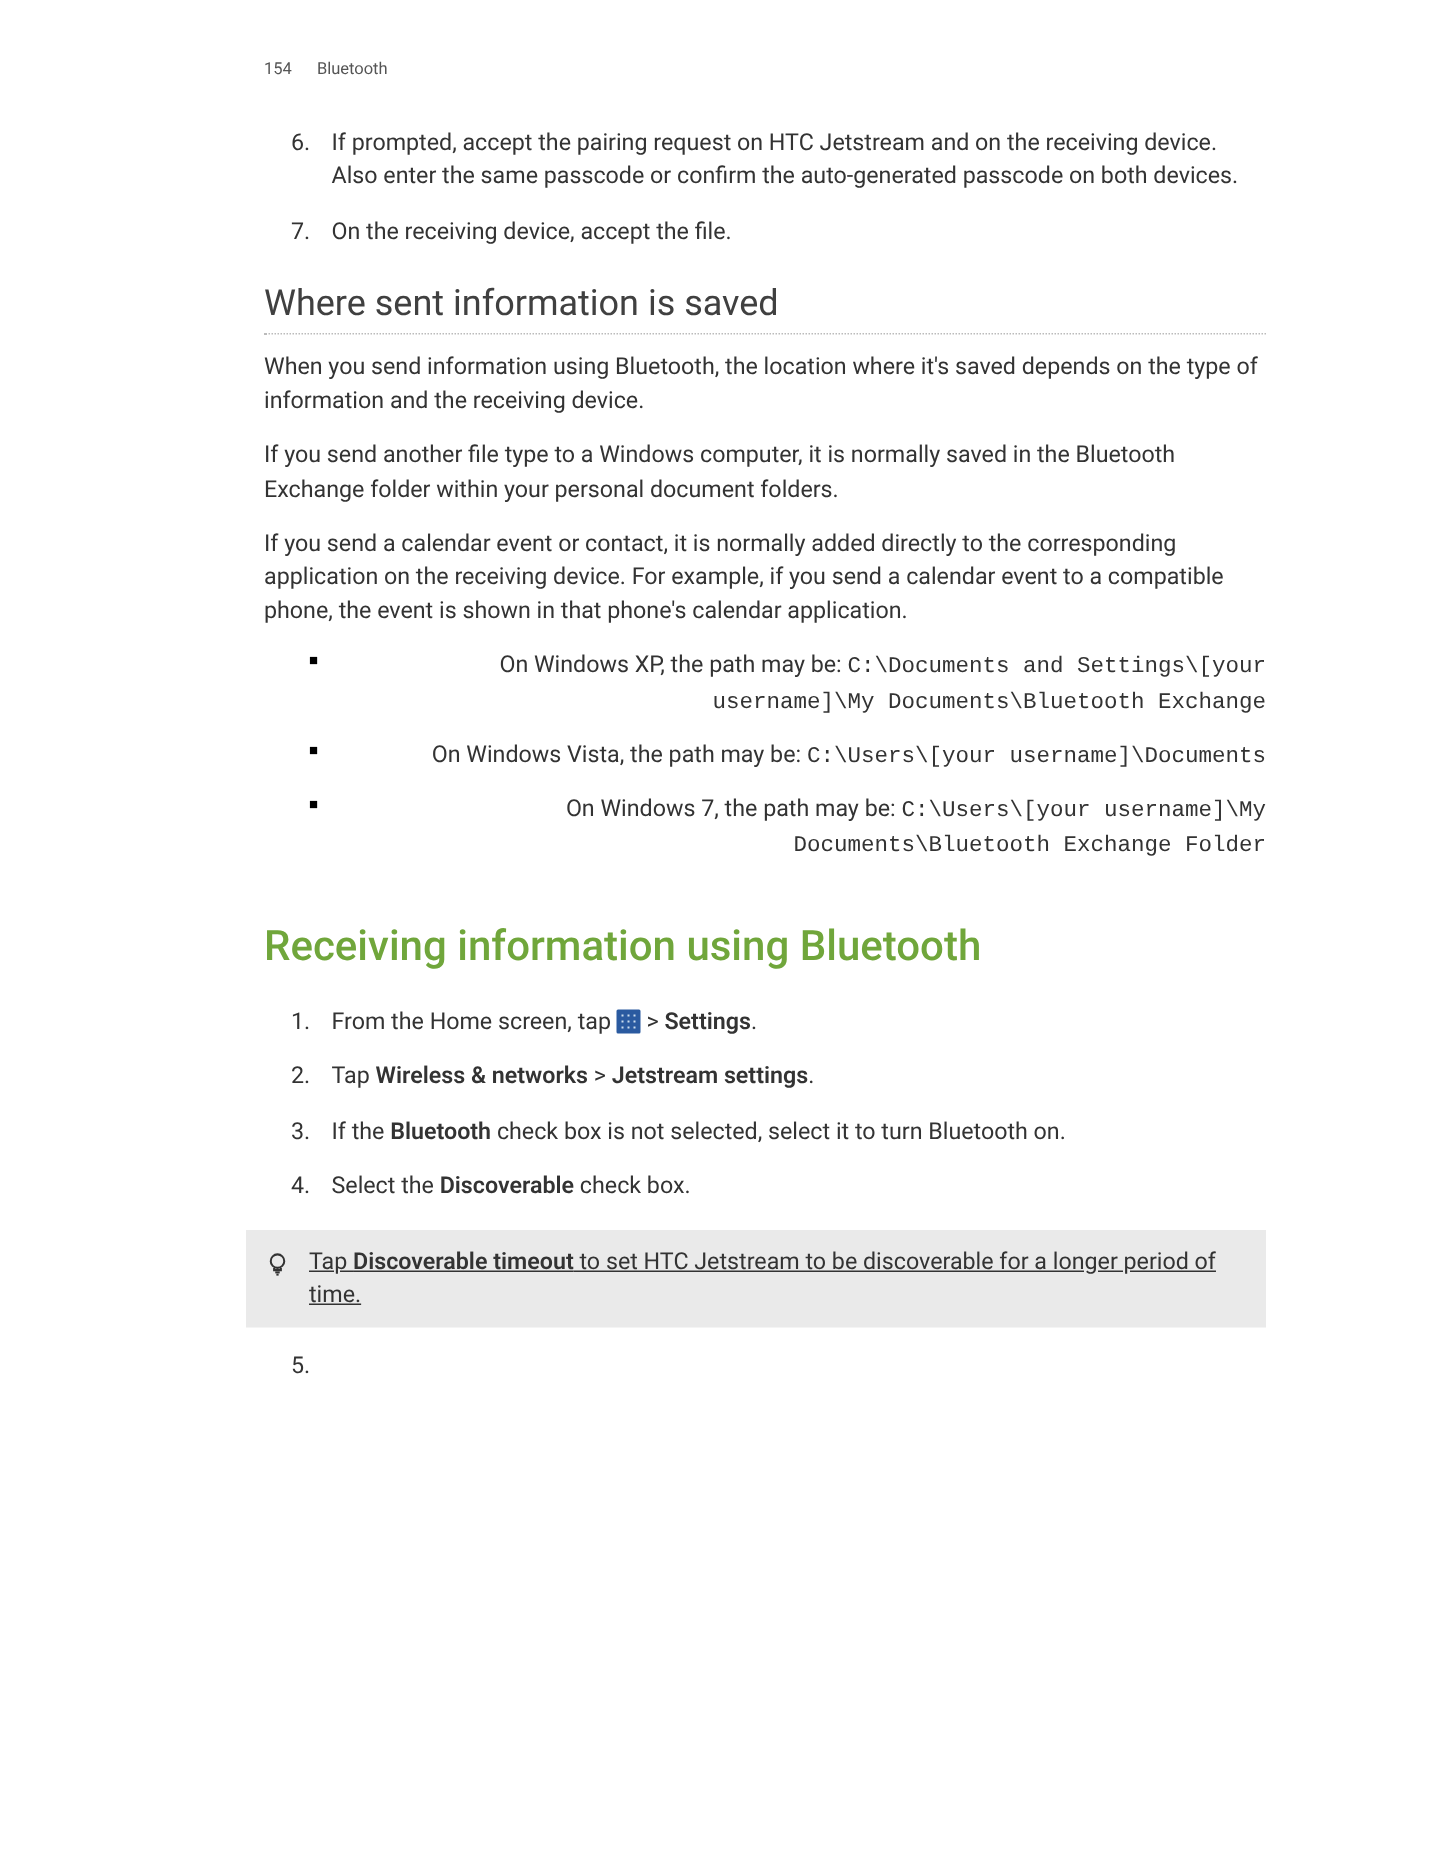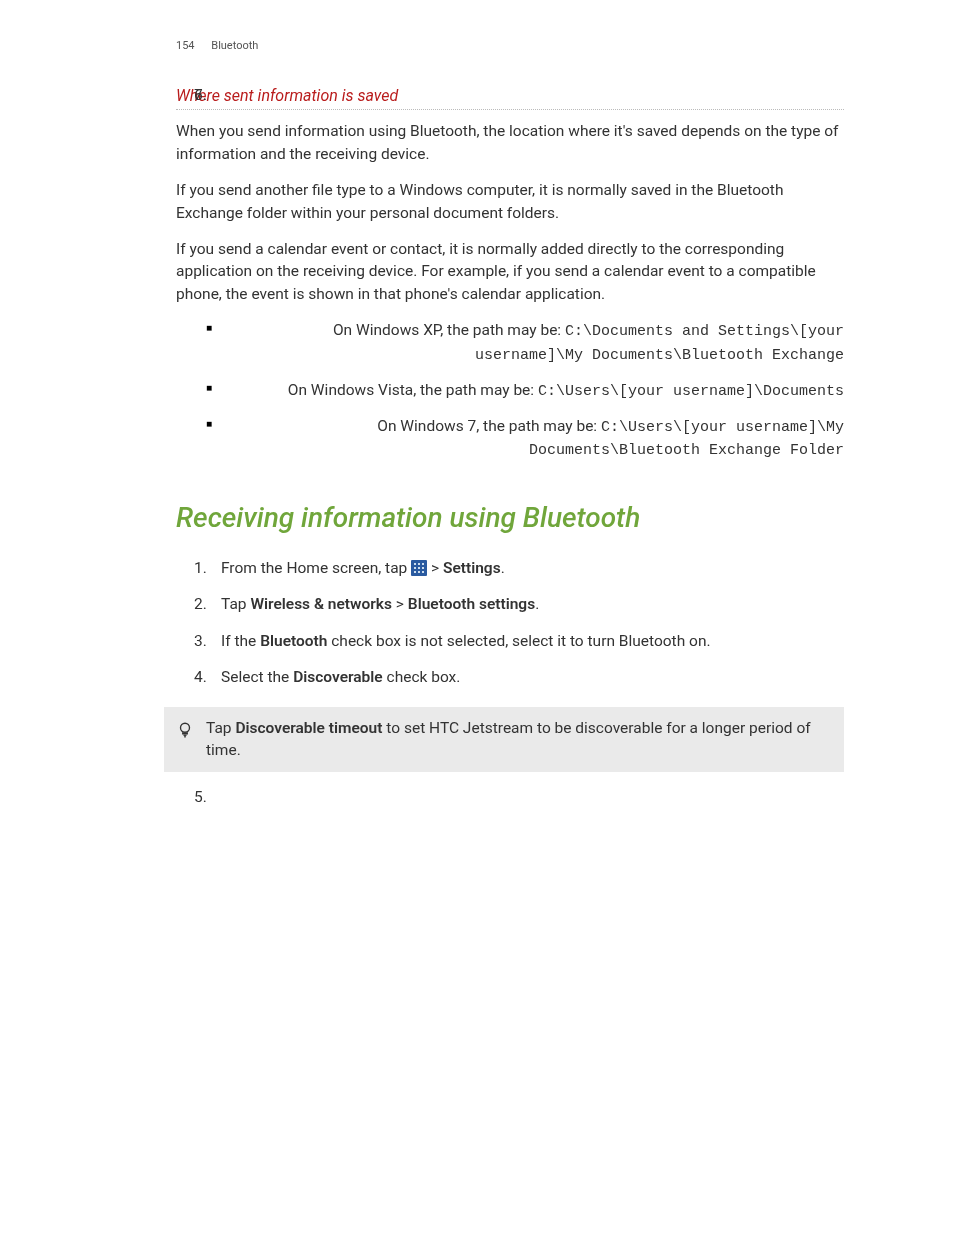--- a/index.html
+++ b/index.html
@@ -35,27 +35,26 @@
     padding-left: 45px;
     margin-bottom: 14px;
   }
   ol.numbered > li .num {
     position: absolute;
     left: 18px;
     top: 0;
     font-weight: 400;
   }
   .section-sub {
-    color: #b91c1c;
-    font-size: 16px;
+    color: #404040;
+    font-size: 24px;
     font-weight: 400;
     padding-bottom: 2px;
     border-bottom: 1px dotted #bbb;
     margin: 20px 0 10px 0;
-    font-style: italic;
   }
   p { margin: 0 0 14px 0; }
   ul.bullets {
     list-style: none;
     padding: 0;
     margin: 0 0 16px 0;
     text-align: right;
   }
   ul.bullets > li {
     position: relative;
@@ -72,39 +71,38 @@
   }
   code, span.mono {
     font-family: "Courier New", Courier, monospace;
     font-size: 15px;
   }
   .section-main {
     color: #70a63b;
     font-size: 28px;
     font-weight: 500;
     margin: 36px 0 18px 0;
-    font-style: italic;
   }
   .bold { font-weight: 600; }
   .tip-box {
     background: #eaeaea;
     margin-left: -12px;
     margin-right: 0;
     padding: 10px 10px 10px 12px;
     display: flex;
     align-items: flex-start;
     gap: 12px;
     margin-bottom: 14px;
   }
   .tip-icon {
     flex: 0 0 auto;
     width: 18px;
     margin-top: 2px;
   }
-  .tip-text { flex: 1; }
+  .tip-text { flex: 1; text-decoration: underline; }
   .apps-icon {
     display: inline-block;
     width: 16px;
     height: 16px;
     background: #2a5aa0;
     vertical-align: -3px;
     border-radius: 1px;
     position: relative;
   }
   .apps-icon::before {
@@ -122,23 +120,25 @@
 <div class="page">
 
   <div class="header-line">
     <span class="pg">154</span>
     <span>Bluetooth</span>
   </div>
 
   <ol class="numbered">
     <li>
       <span class="num">6.</span>
+      <span>If prompted, accept the pairing request on HTC Jetstream and on the receiving device. Also enter the same passcode or confirm the auto-generated passcode on both devices.</span>
     </li>
     <li>
       <span class="num">7.</span>
+      <span>On the receiving device, accept the file.</span>
     </li>
   </ol>
 
   <div class="section-sub">Where sent information is saved</div>
 
   <p>When you send information using Bluetooth, the location where it's saved depends on the type of information and the receiving device.</p>
   <p>If you send another file type to a Windows computer, it is normally saved in the Bluetooth Exchange folder within your personal document folders.</p>
   <p>If you send a calendar event or contact, it is normally added directly to the corresponding application on the receiving device. For example, if you send a calendar event to a compatible phone, the event is shown in that phone's calendar application.</p>
 
   <ul class="bullets">
@@ -160,21 +160,21 @@
   <ol class="numbered">
     <li>
       <span class="num">1.</span>
       <span>
         <span>From the Home screen, tap </span><span class="apps-icon"></span><span> &gt; </span><span class="bold">Settings</span><span>.</span>
       </span>
     </li>
     <li>
       <span class="num">2.</span>
       <span>
-        <span>Tap </span><span class="bold">Wireless &amp; networks</span><span> &gt; </span><span class="bold">Bluetooth settings</span><span>.</span>
+        <span>Tap </span><span class="bold">Wireless &amp; networks</span><span> &gt; </span><span class="bold">Jetstream settings</span><span>.</span>
       </span>
     </li>
     <li>
       <span class="num">3.</span>
       <span>
         <span>If the </span><span class="bold">Bluetooth</span><span> check box is not selected, select it to turn Bluetooth on.</span>
       </span>
     </li>
     <li>
       <span class="num">4.</span>

